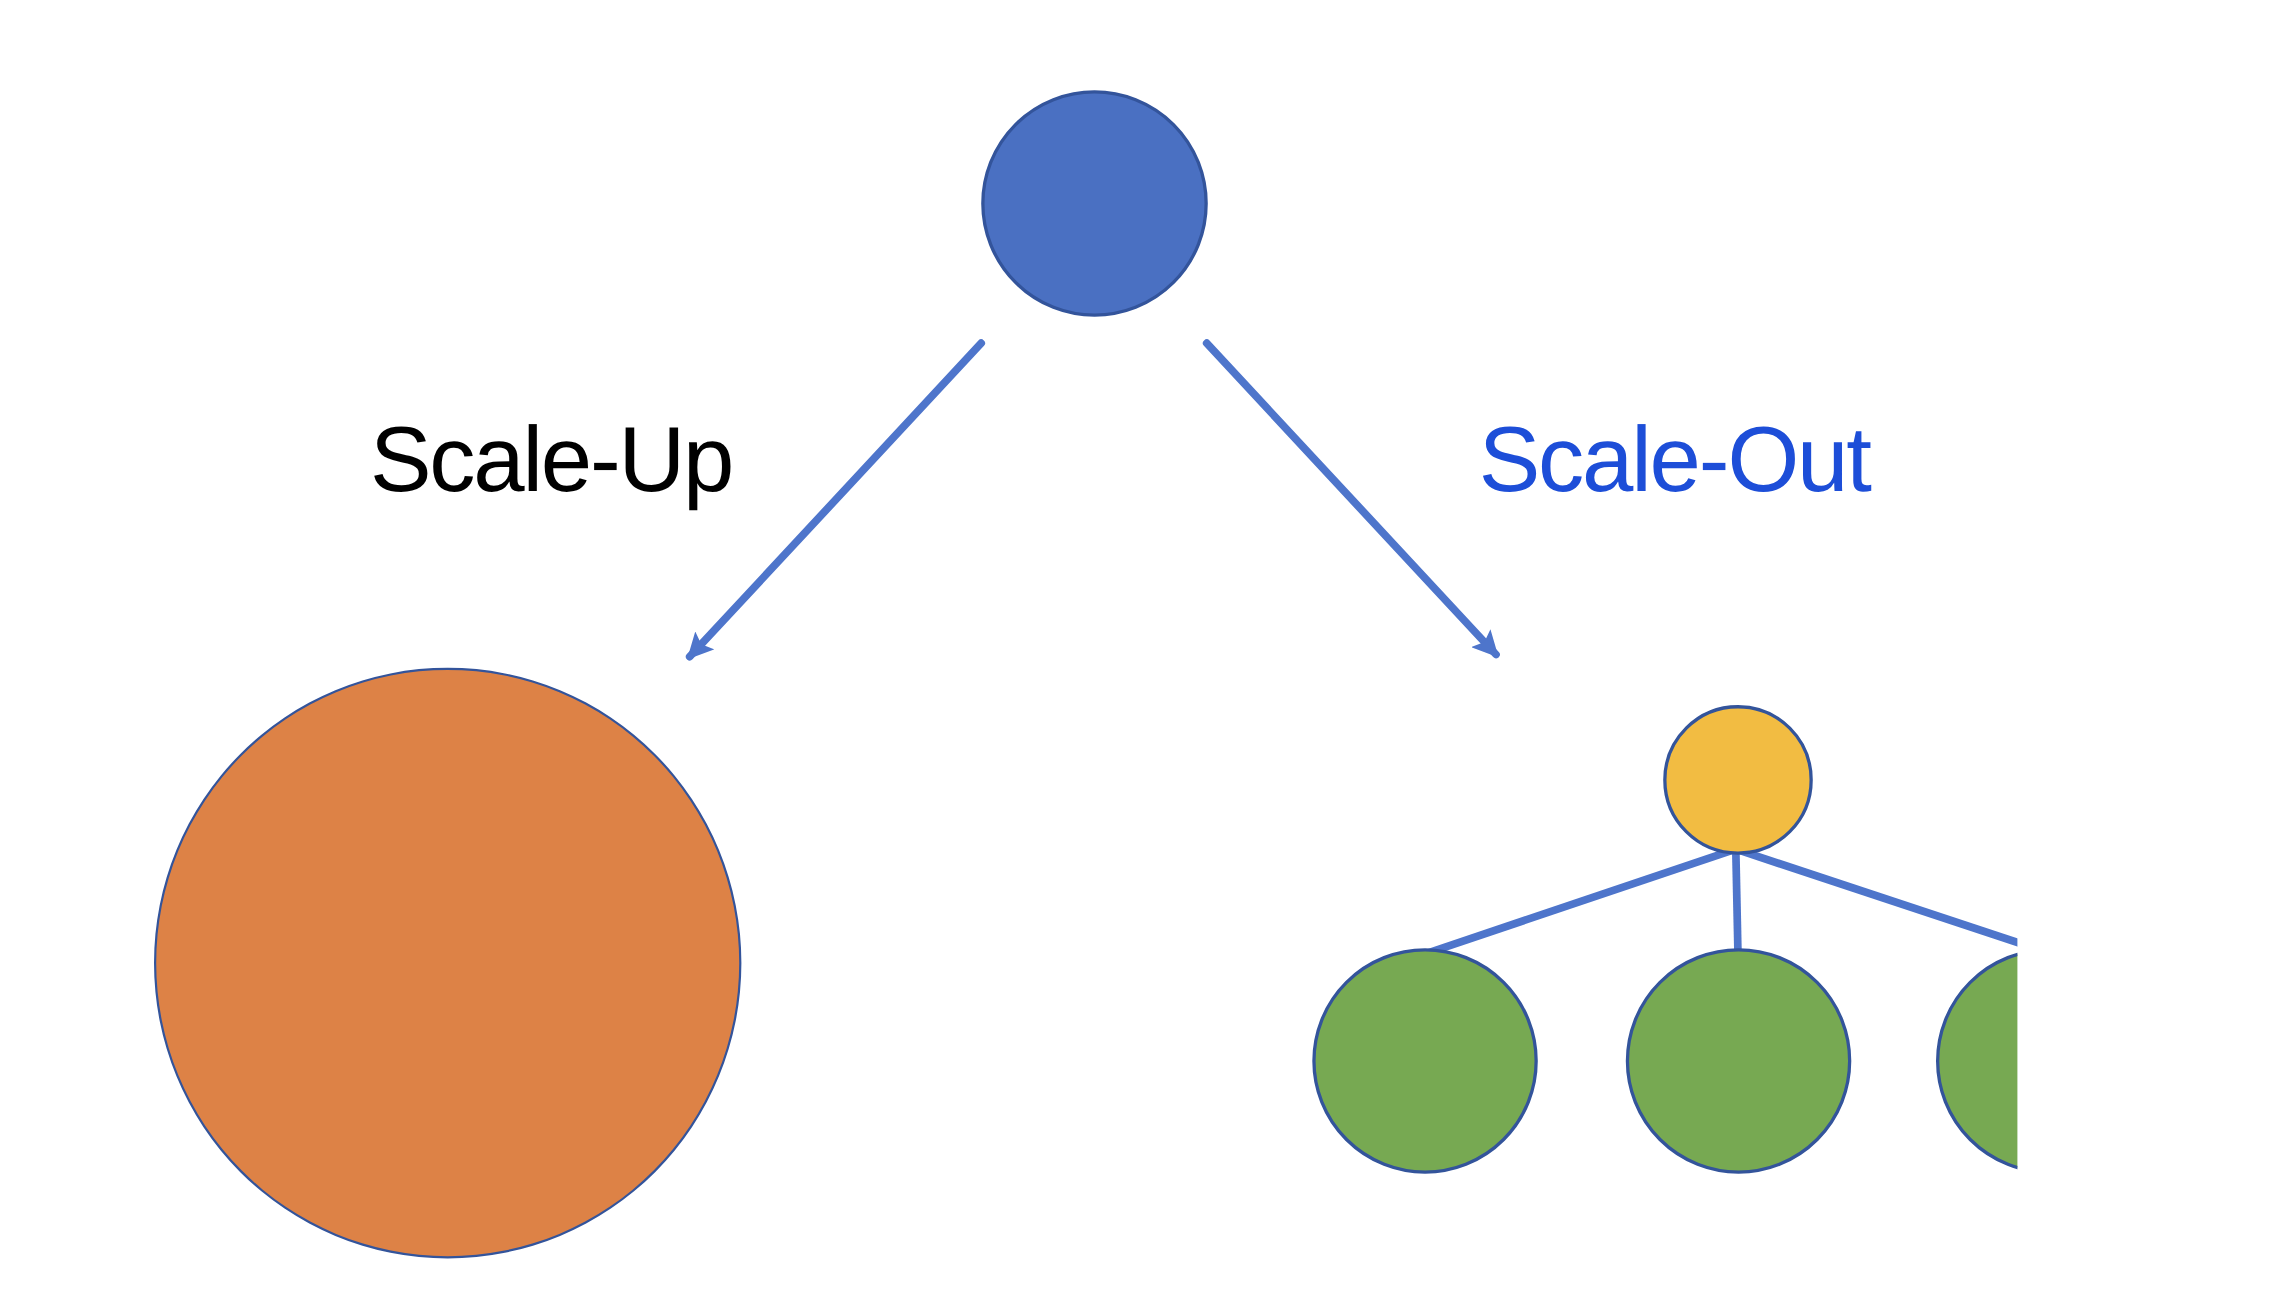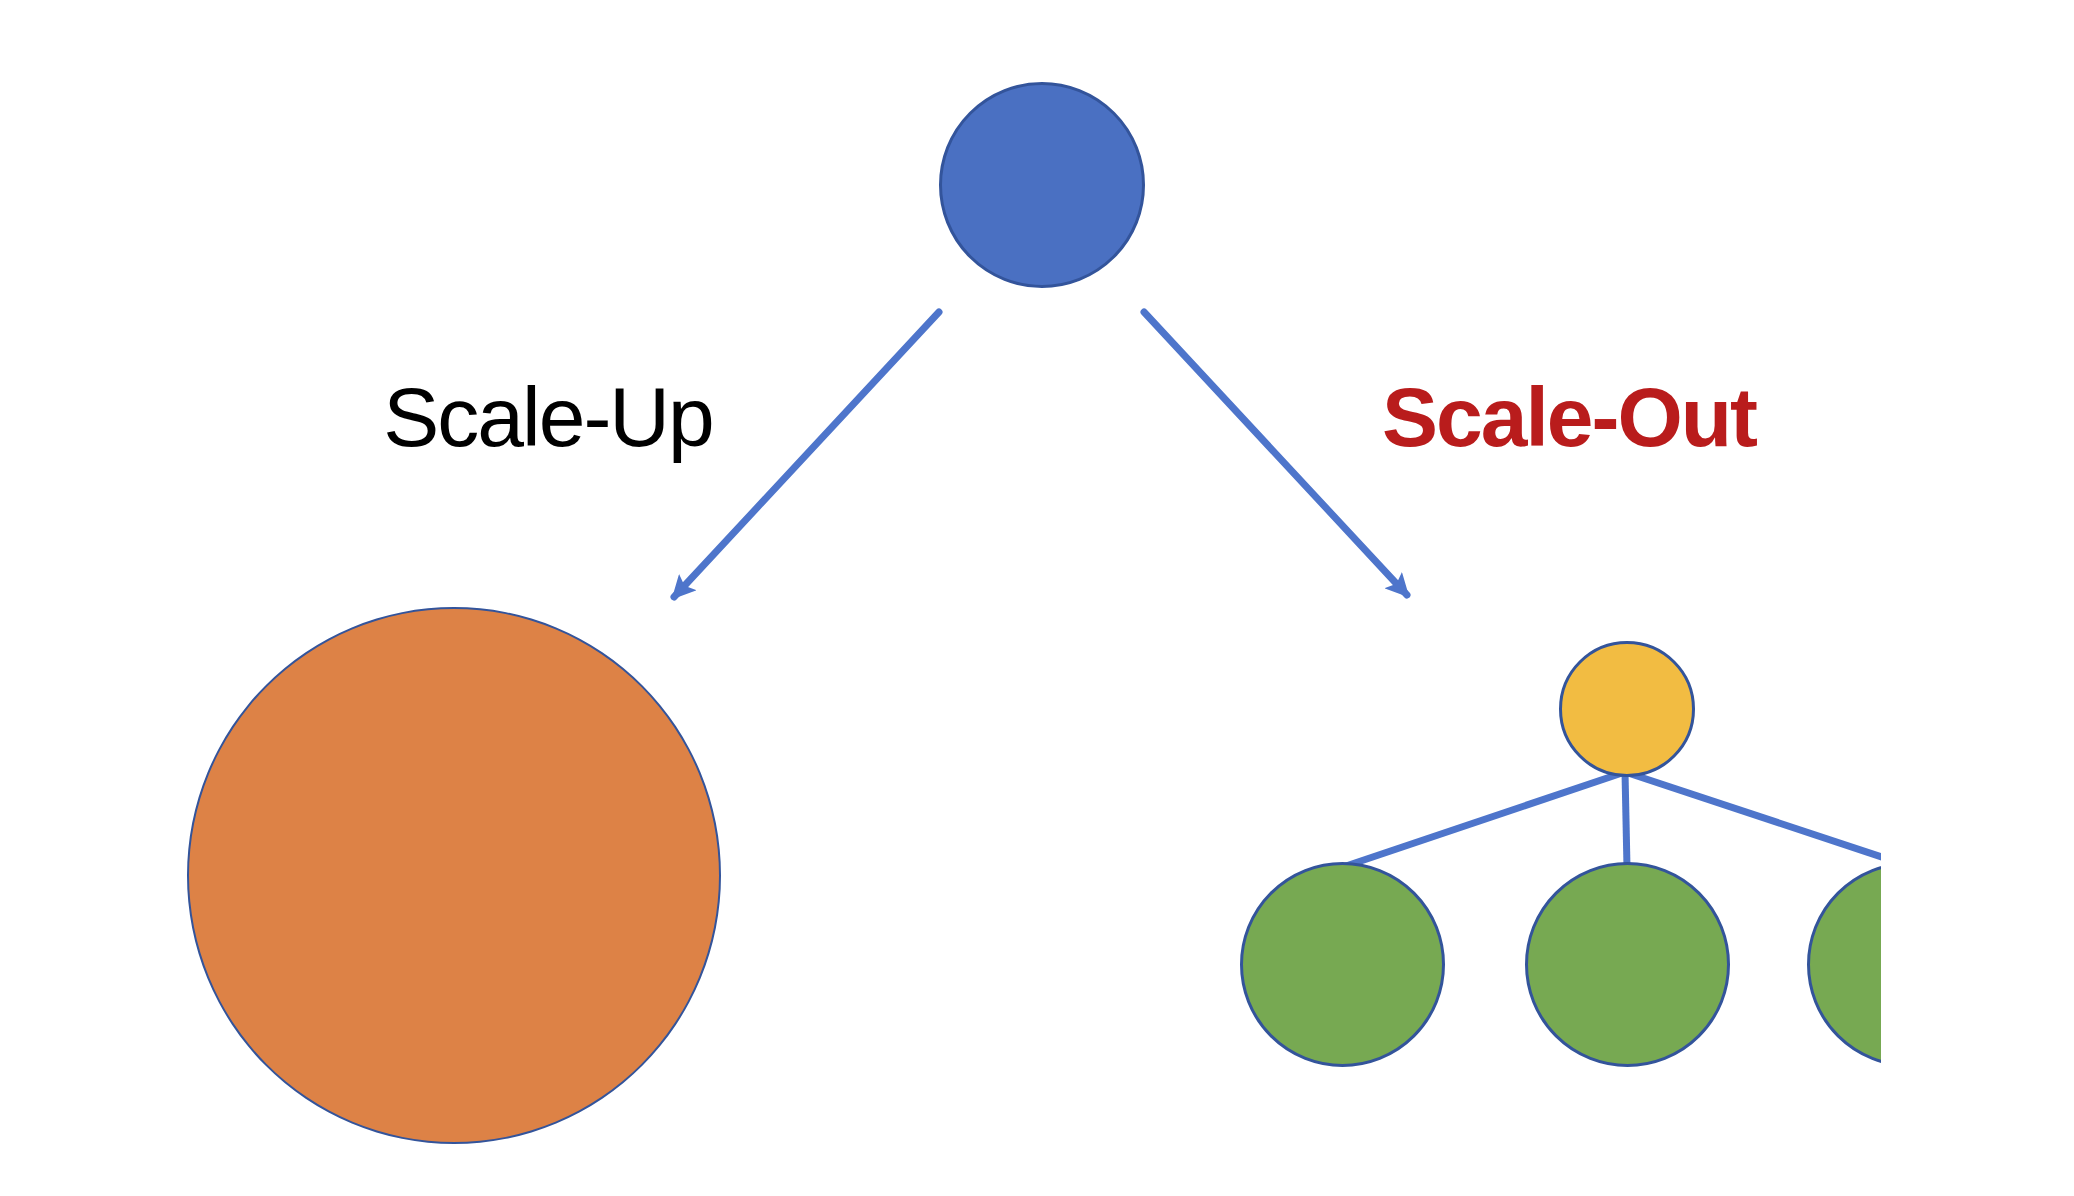--- a/index.html
+++ b/index.html
@@ -6,21 +6,20 @@
     margin: 0;
     padding: 0;
     background: #ffffff;
   }
   .canvas {
     position: relative;
     width: 1834px;
     height: 1196px;
     overflow: hidden;
     font-family: "Liberation Sans", sans-serif;
-    margin-left: 47px;
   }
   .connector-layer {
     position: absolute;
     left: 0;
     top: 0;
     width: 2074px;
     height: 1196px;
   }
   .circle {
     position: absolute;
@@ -91,21 +90,21 @@
 
     <line x1="1578" y1="772" x2="1580" y2="868" stroke-width="7" stroke="#4E75CB"></line>
 
     <line x1="1578" y1="772" x2="1856" y2="864" stroke-width="7" stroke="#4E75CB"></line>
   </svg>
 
   <div class="circle root-circle" style="background: rgb(74, 112, 194); border-color: rgb(51, 84, 155);"></div>
 
   <div class="diagram-label label-scale-up" style="color: rgb(0, 0, 0);">Scale-Up</div>
 
-  <div class="diagram-label label-scale-out" style="color: #b91c1c; font-weight: bold;">Scale-Out</div>
+  <div class="diagram-label label-scale-out" style="color: #1d4ed8;">Scale-Out</div>
 
   <div class="circle scaleup-circle" style="background: rgb(221, 130, 70); border-color: rgb(51, 84, 155);"></div>
 
   <div class="circle coordinator-circle" style="background: rgb(242, 188, 66); border-color: rgb(51, 84, 155);"></div>
 
   <div class="circle worker-circle worker-1" style="background: rgb(119, 169, 82); border-color: rgb(51, 84, 155);"></div>
 
   <div class="circle worker-circle worker-2" style="background: rgb(119, 169, 82); border-color: rgb(51, 84, 155);"></div>
 
   <div class="circle worker-circle worker-3" style="background: rgb(119, 169, 82); border-color: rgb(51, 84, 155);"></div>

